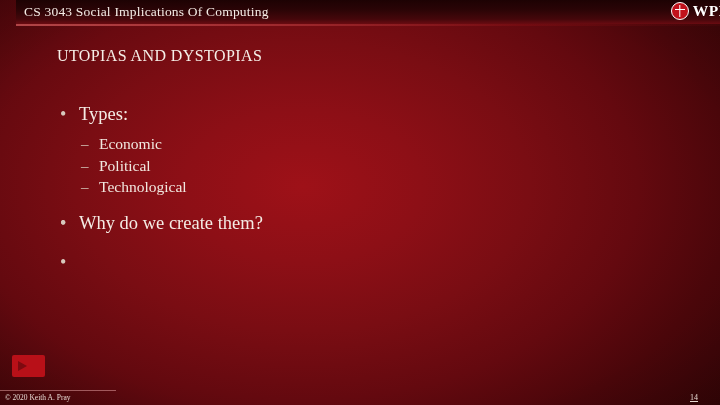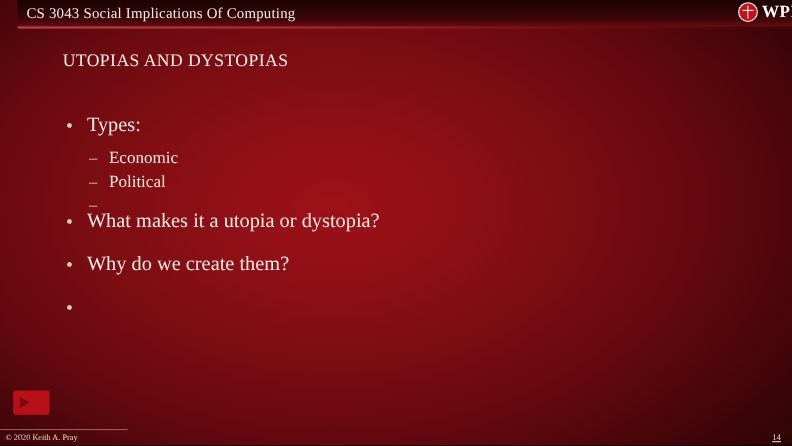--- a/index.html
+++ b/index.html
@@ -160,21 +160,21 @@
     position: absolute;
     left: 5px;
     bottom: 3px;
     font-size: 7.5px;
     color: #e7d9d2;
     font-family: "Liberation Serif", serif;
     z-index: 4;
   }
   .page-number {
     position: absolute;
-    right: 10px;
+    right: 22px;
     bottom: 3px;
     font-size: 8px;
     color: #e7d9d2;
     z-index: 4;
     text-decoration: underline;
   }
   .video-icon {
     position: absolute;
     left: 12px;
     bottom: 28px;
@@ -221,25 +221,25 @@
     <div class="l2">
       <span class="dash">–</span>
       <span>Economic</span>
     </div>
     <div class="l2">
       <span class="dash">–</span>
       <span>Political</span>
     </div>
     <div class="l2">
       <span class="dash">–</span>
+      <span>Technological</span>
     </div>
 
     <div class="l1 gap-top">
       <span class="bullet">•</span>
-      <span>What makes it a utopia or dystopia?</span>
     </div>
 
     <div class="l1 gap-top">
       <span class="bullet">•</span>
       <span>Why do we create them?</span>
     </div>
 
     <div class="l1 gap-top">
       <span class="bullet">•</span>
     </div>

